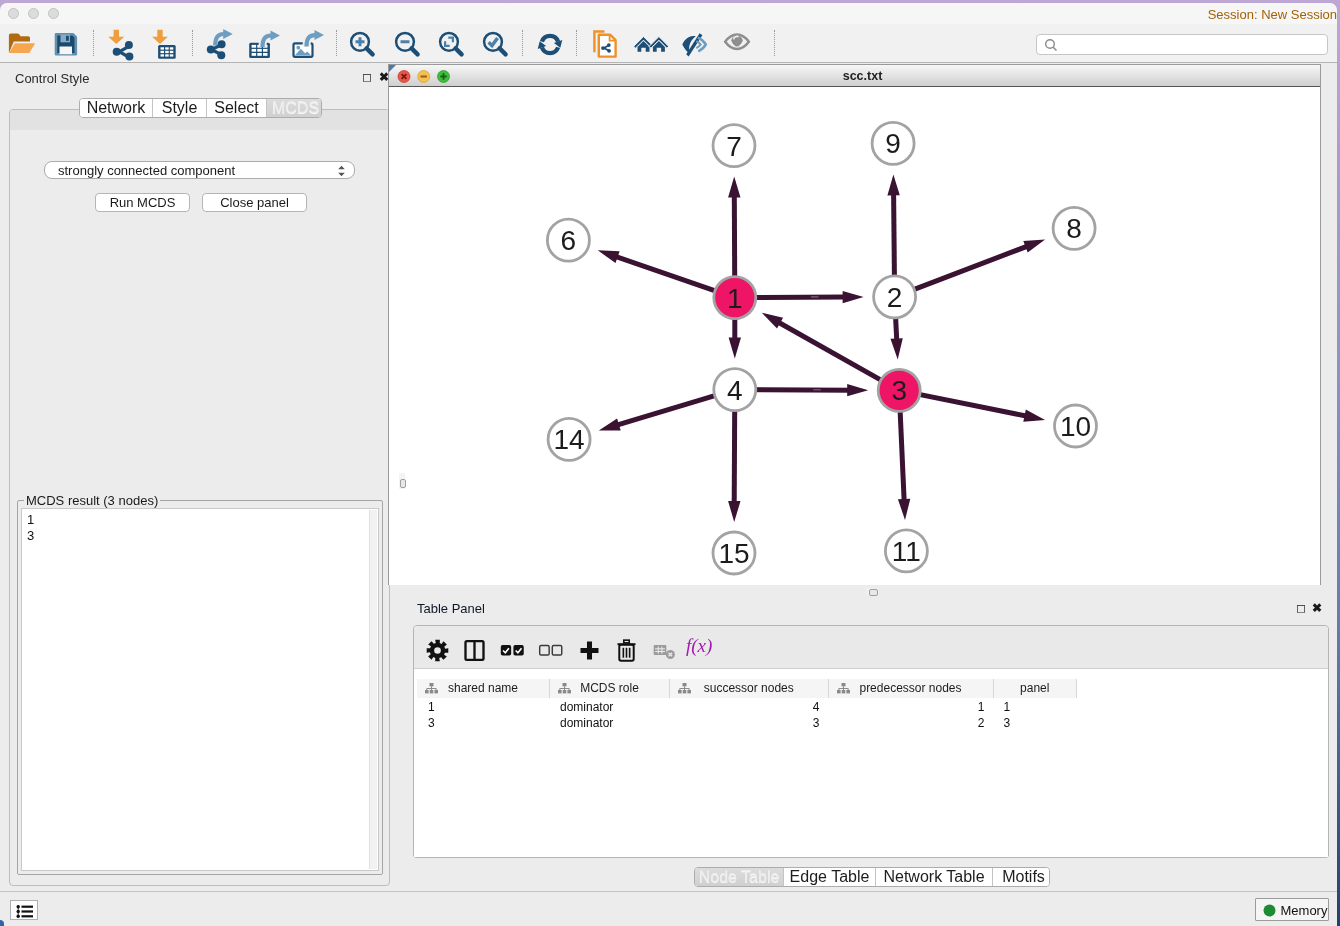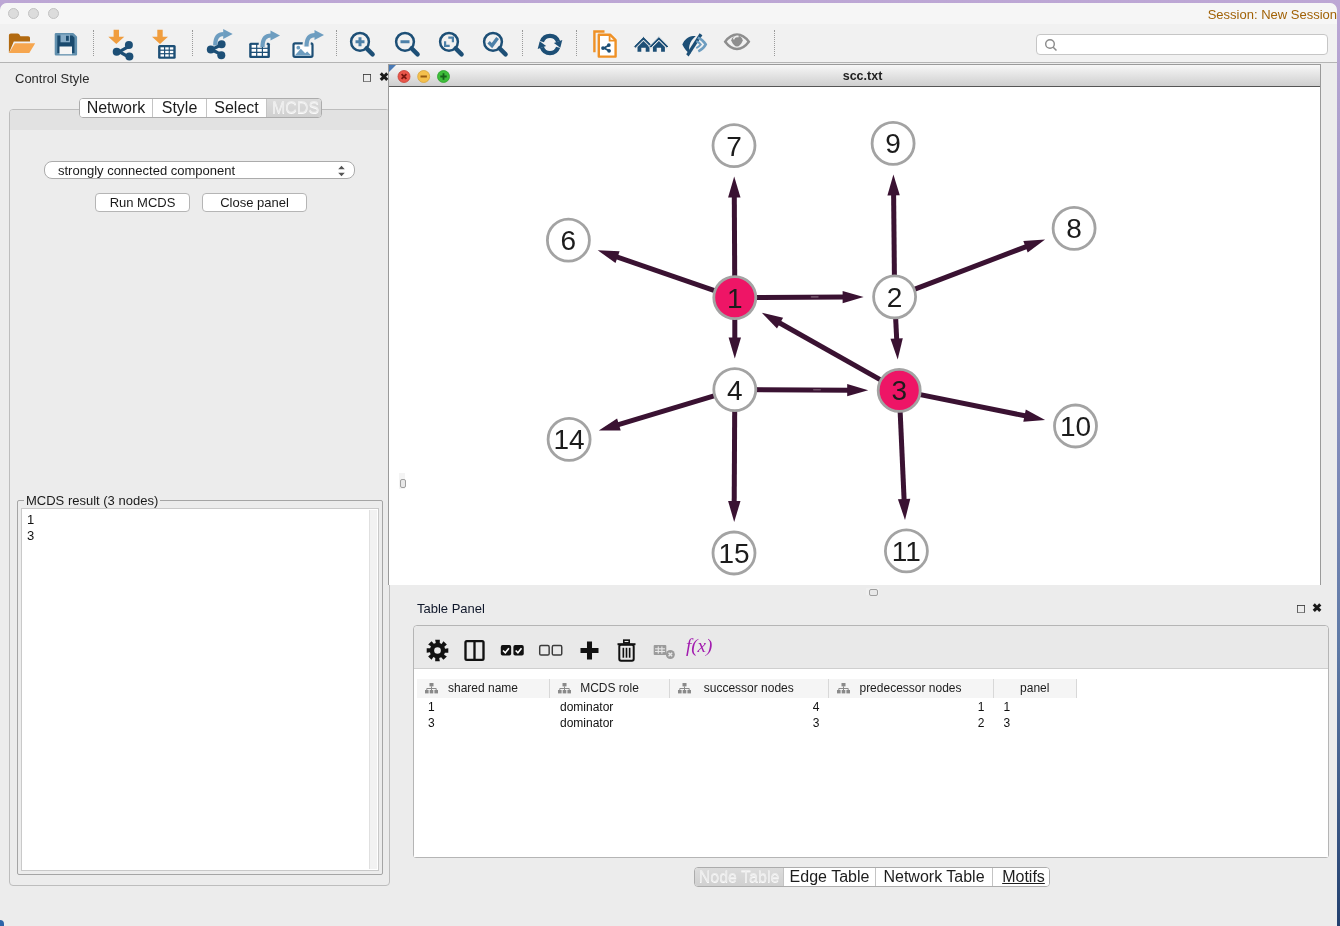--- a/index.html
+++ b/index.html
@@ -458,23 +458,44 @@
         <div class="td" style="left:256px;width:149.5px;top:46px;text-align:right;">3</div>
         <div class="td" style="left:414.5px;width:156.0px;top:46px;text-align:right;">2</div>
         <div class="td" style="left:589.5px;top:46px;">3</div>
       </div>
   </div>
   <div id="bot-tabs">
     <div class="seg">
       <div class="sel" style="width:88px;text-align:center;">Node Table</div>
       <div style="width:91px;">Edge Table</div>
       <div style="width:116px;">Network Table</div>
-      <div style="width:61px;text-decoration:underline;">Motifs</div>
+      <div style="width:61px;">Motifs</div>
     </div>
   </div>
   <div class="abs" style="left:399px;top:470px;width:6px;height:16px;background:#f4f4f4;">
     <div class="abs" style="left:0.5px;top:6px;width:4px;height:7px;border:1px solid #9f9f9f;border-radius:2px;background:#e8e8e8;"></div>
   </div>
   <div class="abs" style="left:866px;top:585px;width:13px;height:7px;background:#f0f0f0;">
     <div class="abs" style="left:3px;top:1px;width:6.5px;height:4.5px;border:1px solid #9f9f9f;border-radius:2px;background:#e8e8e8;"></div>
   </div>
+  <div id="statusbar">
+    <div id="list-btn">
+        <svg class="abs" style="left:5px;top:3.5px;" width="18" height="13" viewBox="0 0 18 13">
+  <line x1="2.2" y1="0" x2="2.2" y2="13" stroke="#111" stroke-width="0.8"></line>
+  <g fill="#111">
+            <circle cx="2.2" cy="1.7" r="1.7"></circle>
+            <circle cx="2.2" cy="6.5" r="1.7"></circle>
+            <circle cx="2.2" cy="11.3" r="1.7"></circle>
+  <rect x="5.5" y="0.6" width="11.5" height="2.2"></rect>
+            <rect x="5.5" y="5.4" width="11.5" height="2.2"></rect>
+            <rect x="5.5" y="10.2" width="11.5" height="2.2"></rect>
+          </g>
+        </svg>
+      </div>
+    <div id="mem-btn">
+        <svg class="abs" style="left:7px;top:5px;" width="13" height="13">
+          <circle cx="6.5" cy="6.5" r="6" fill="#1d8b33"></circle>
+        </svg>
+        <span style="position:absolute;left:25px;top:4px;font-size:13px;color:#111;">Memory</span>
+      </div>
+  </div>
 </div>
 <div class="abs" style="left:0;top:920px;width:4px;height:6px;background:#2e64a8;border-radius:0 4px 0 0;"></div>
 
 </body></html>

